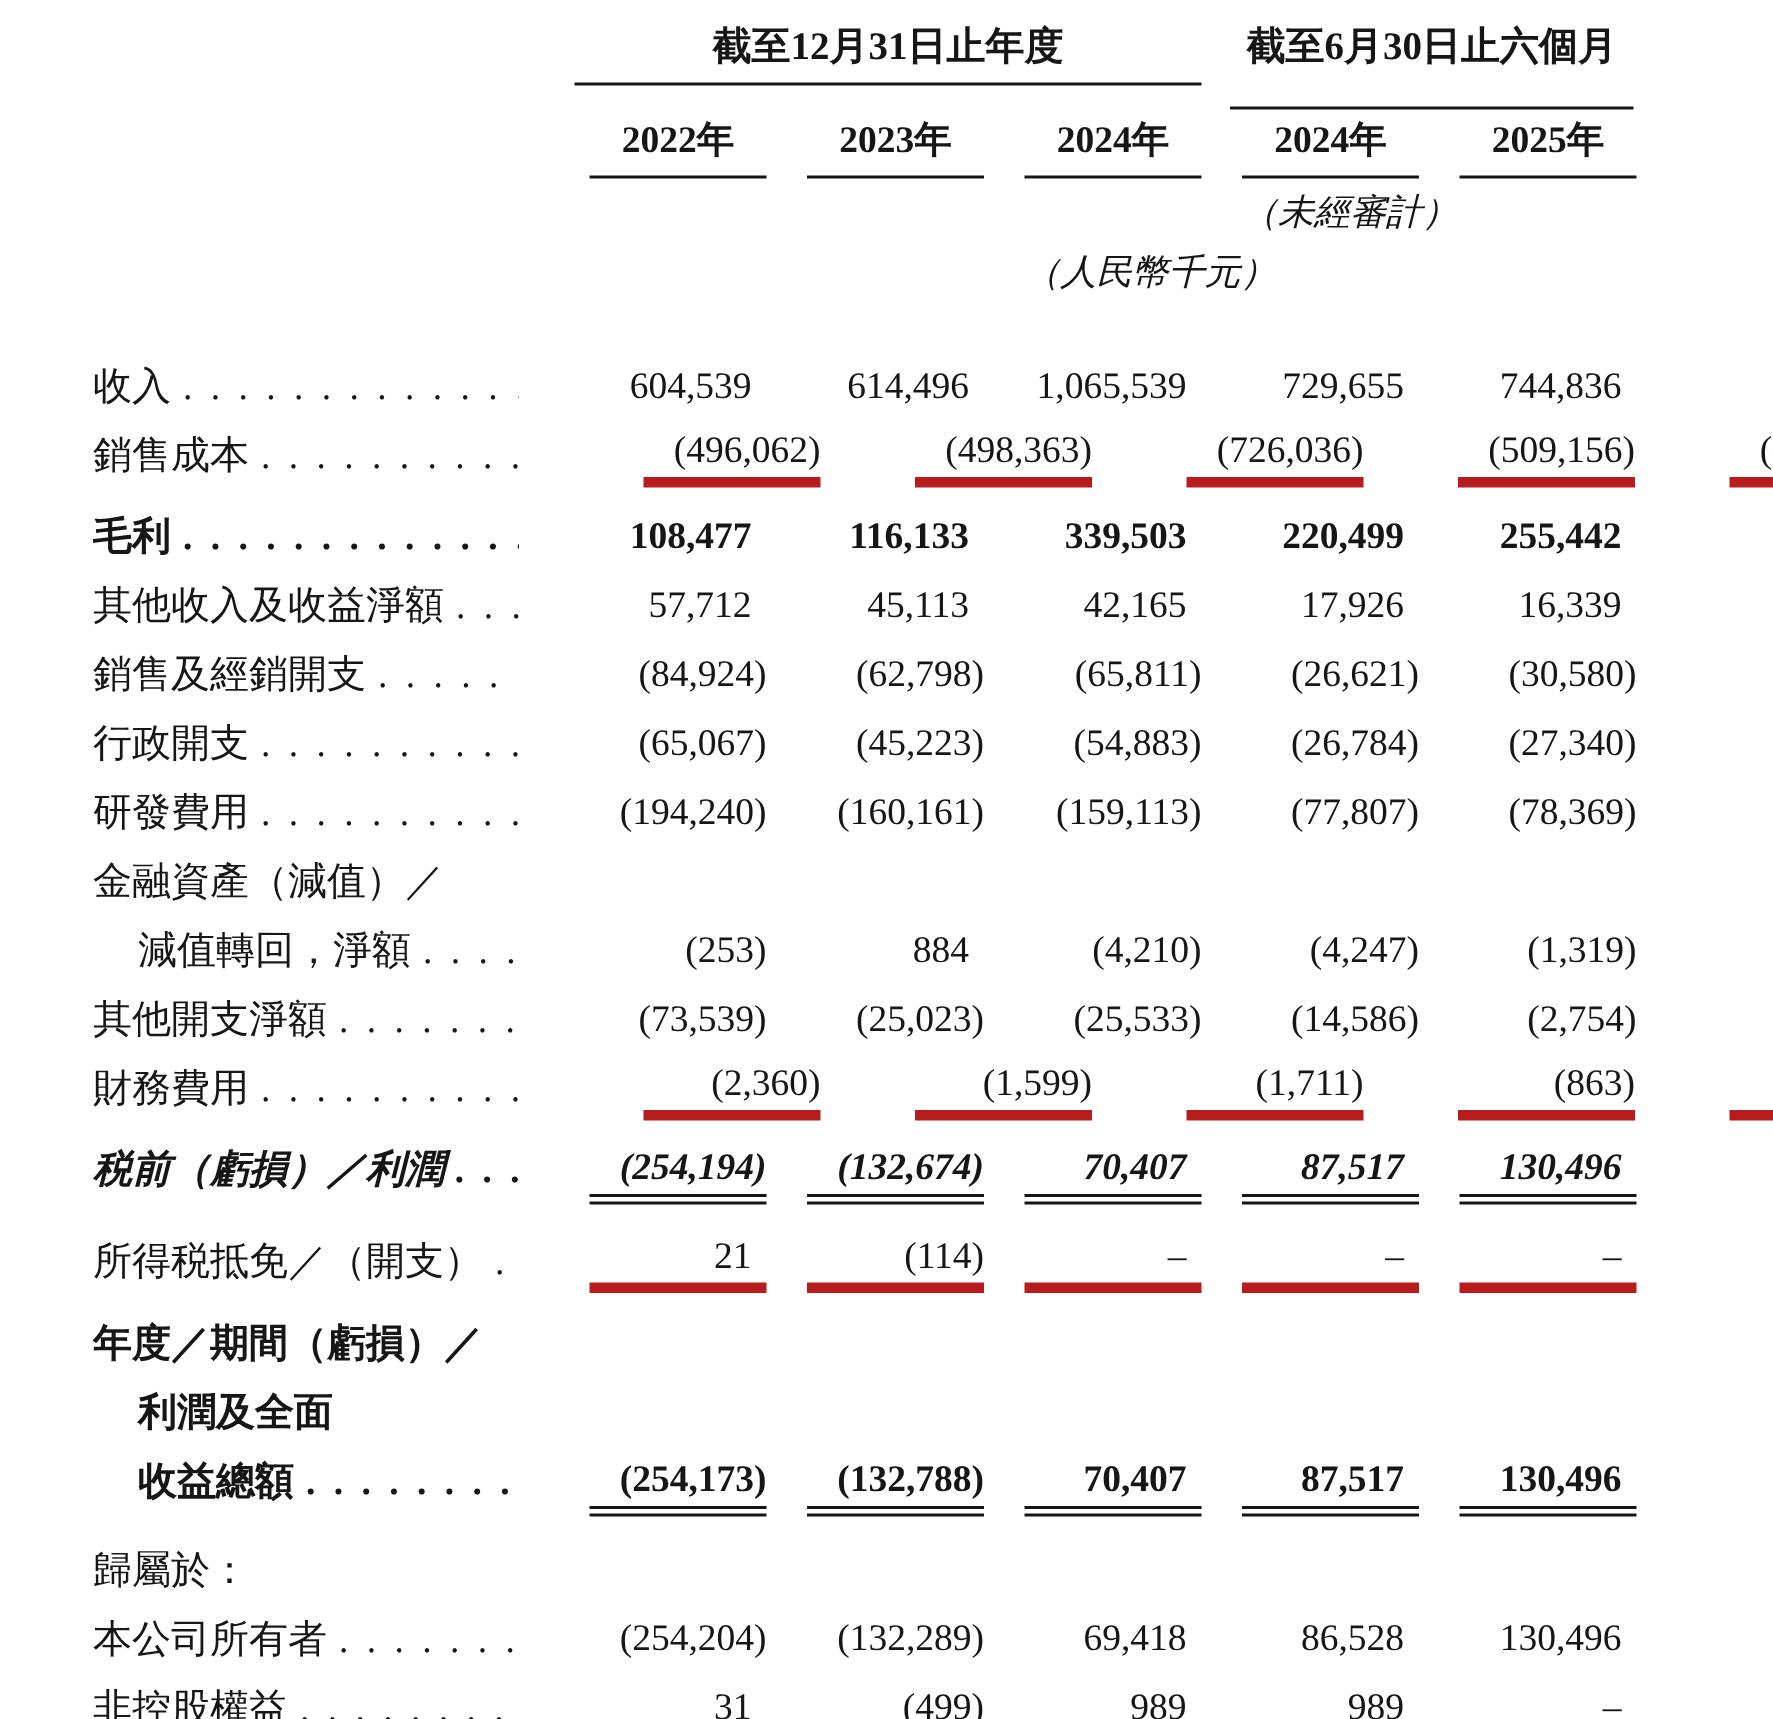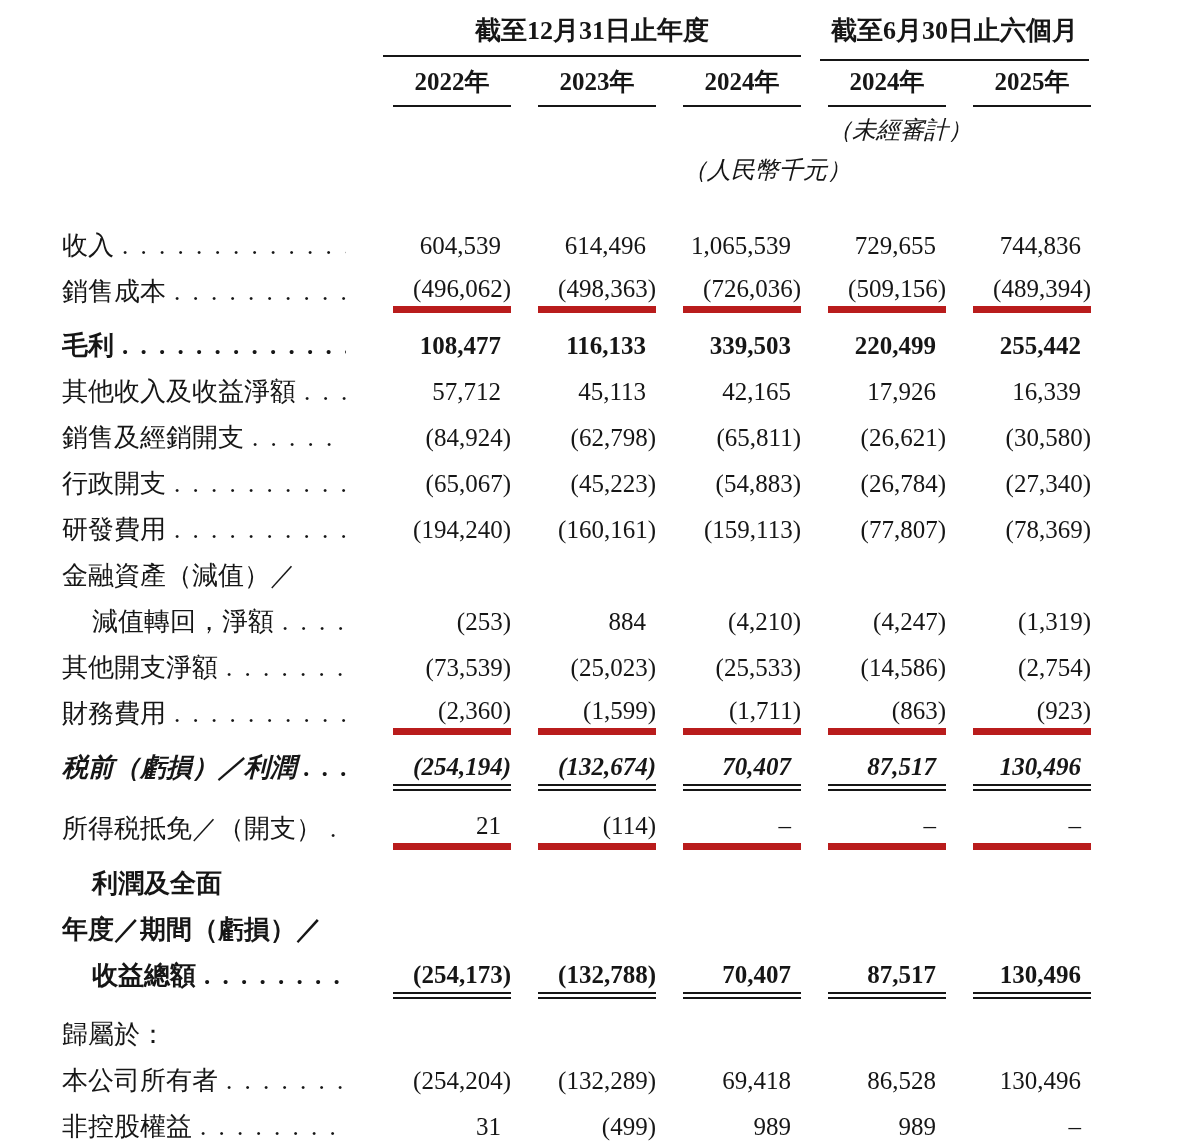--- a/index.html
+++ b/index.html
@@ -18,21 +18,21 @@
     padding-right:10px;box-sizing:border-box;
     line-height:34px;font-size:25px;white-space:nowrap;
   }
   .nbox.paren{padding-right:0;}
   .nbox.center{text-align:center;padding-right:0;}
   
   .gtitle{
     font-weight:700;text-align:center;line-height:34px;
     border-bottom:2.5px solid #161616;padding-bottom:7px;white-space:nowrap;
   }
-  .g1{grid-column:2/5;margin:0 14px 4px 3px;}
+  .g1{grid-column:2/5;margin:0 14px 16px 3px;}
   .g2{grid-column:5/7;margin:0 16px 0 5px;}
   .hyears{margin-top:4px;}
   .hyears .nbox{
     text-align:center;padding-right:0;font-weight:700;
     border-bottom:2px solid #161616;padding-bottom:6px;
   }
   .hnote{margin-top:6px;}
   .hnote .nbox{font-style:italic;font-size:24px;}
   
   main{margin-top:36px;}
@@ -47,21 +47,21 @@
     letter-spacing:3px;padding-left:8px;font-size:25px;
   }
   .bold{font-weight:700;}
   .indent .cell.lab{padding-left:30px;}
   .r1 .nbox{border-bottom:7px solid #b91c1c;}
   .r2 .nbox{border-bottom:2px solid #161616;position:relative;}
   .r2 .nbox::after{
     content:"";position:absolute;left:0;right:0;bottom:-7px;
     border-top:2px solid #161616;
   }
-  .mb8{margin-bottom:8px;}
+  .mb8{margin-bottom:8px;gap:36px;}
   .mb9{margin-bottom:9px;}
   .mb13{margin-bottom:13px;}
   .mb15{margin-bottom:15px;font-style:italic;}
 </style>
 </head>
 <body>
 
 <div class="page">
 
   <header>
@@ -383,34 +383,34 @@
           <div class="nbox">–</div>
         </div>
       <div class="cell num">
           <div class="nbox">–</div>
         </div>
       <div class="cell num">
           <div class="nbox">–</div>
         </div>
     </div>
 
+    <div class="grid row bold">
+      <div class="cell lab">
+          <span class="lbl">年度／期間（虧損）／</span>
+        </div>
+      <div class="cell num"></div>
+      <div class="cell num"></div>
+      <div class="cell num"></div>
+      <div class="cell num"></div>
+      <div class="cell num"></div>
+    </div>
+
     <div class="grid row bold indent">
       <div class="cell lab">
           <span class="lbl">利潤及全面</span>
-        </div>
-      <div class="cell num"></div>
-      <div class="cell num"></div>
-      <div class="cell num"></div>
-      <div class="cell num"></div>
-      <div class="cell num"></div>
-    </div>
-
-    <div class="grid row bold">
-      <div class="cell lab">
-          <span class="lbl">年度／期間（虧損）／</span>
         </div>
       <div class="cell num"></div>
       <div class="cell num"></div>
       <div class="cell num"></div>
       <div class="cell num"></div>
       <div class="cell num"></div>
     </div>
 
     <div class="grid row bold indent r2 mb13">
       <div class="cell lab">

